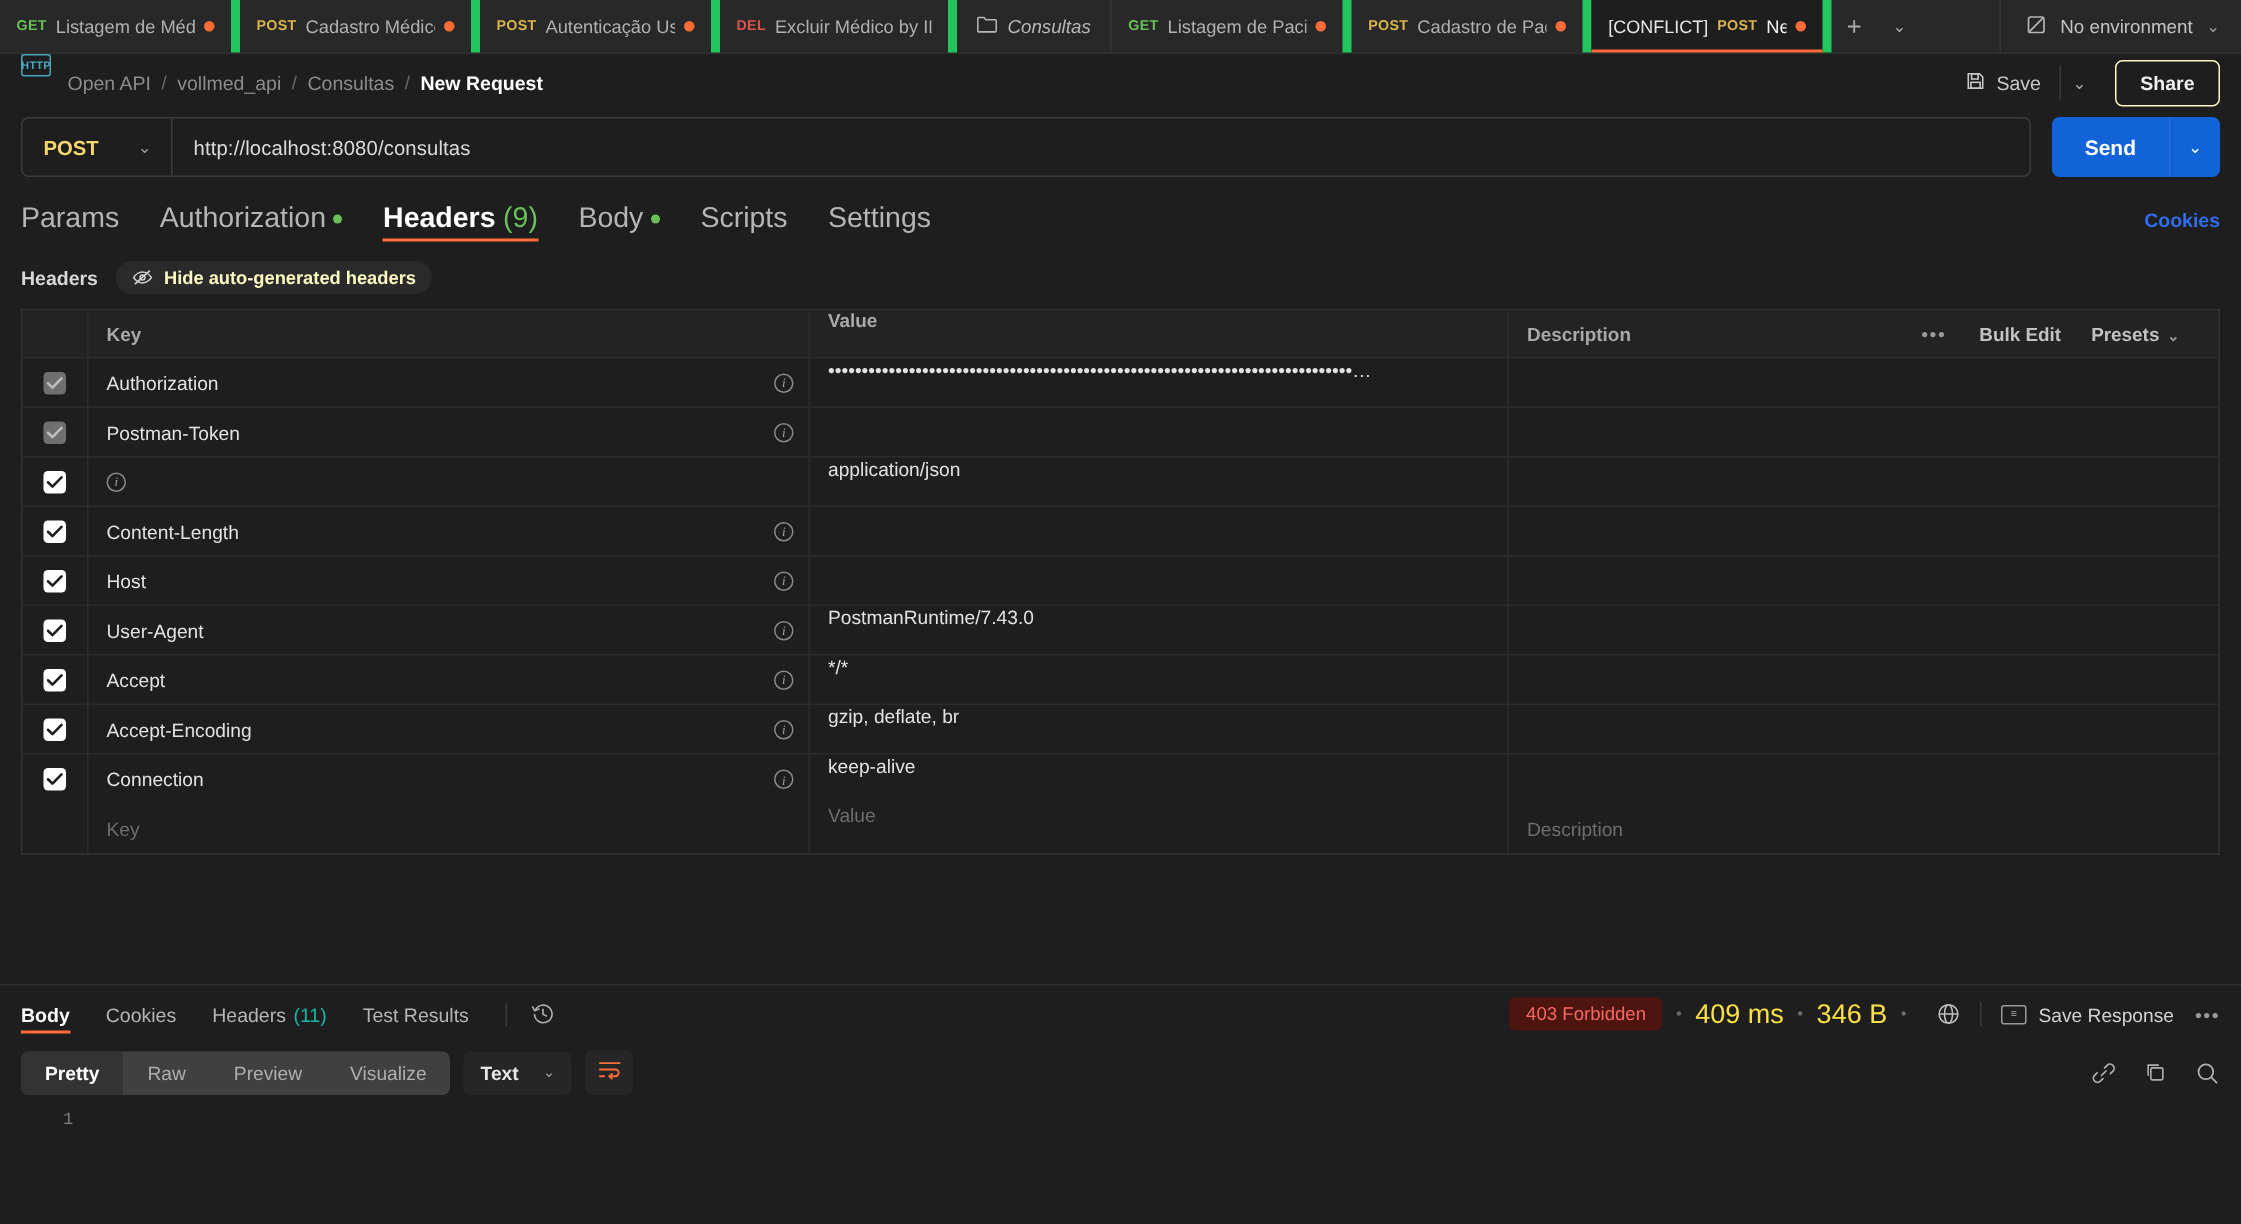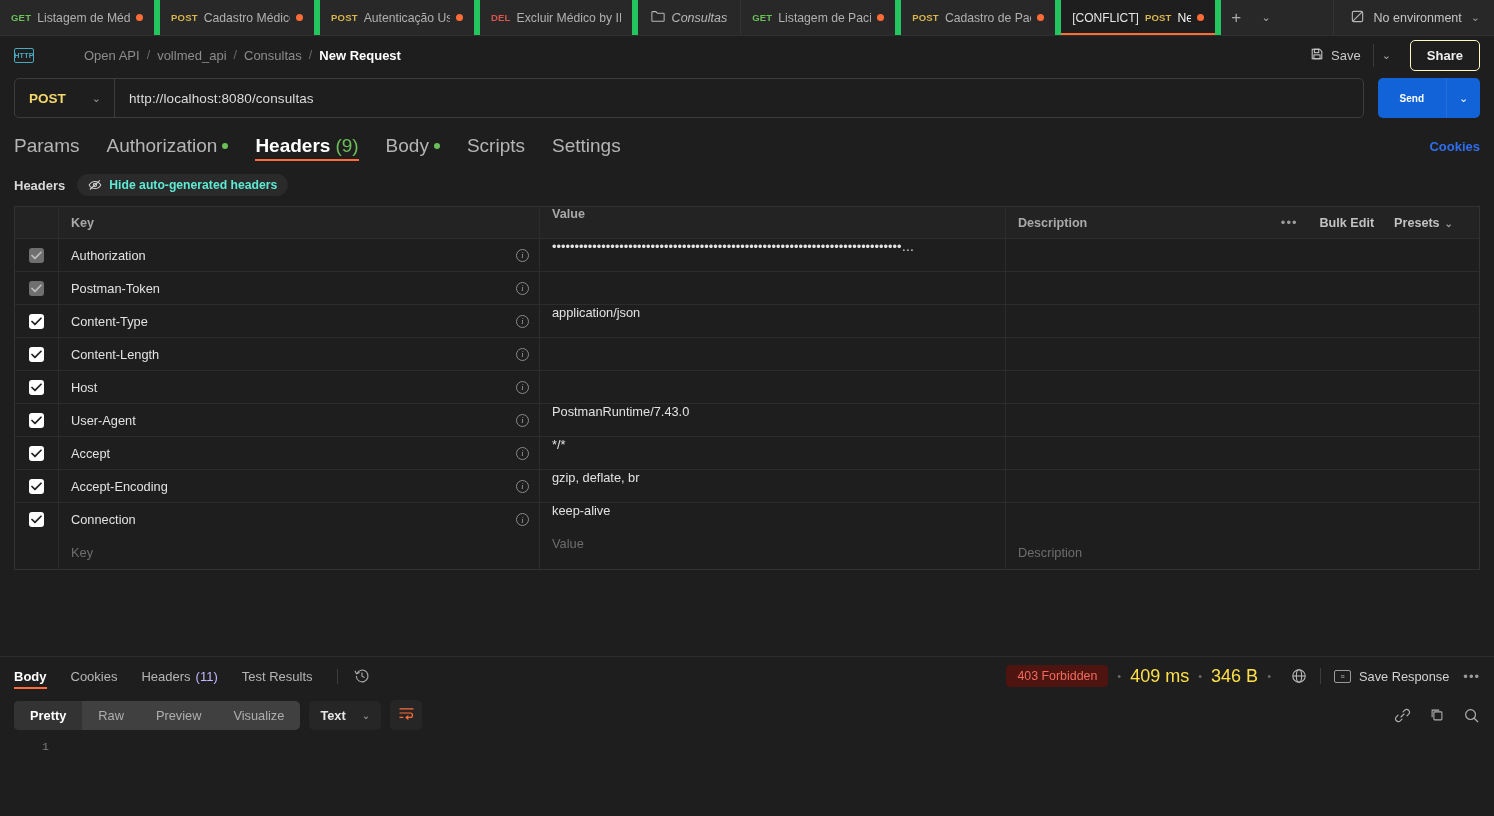--- a/index.html
+++ b/index.html
@@ -63,23 +63,22 @@
   .tab-caret { font-size: 11px; }
   .tabbar-right {
     margin-left: auto; display:flex; align-items:center;
     gap: 9px; padding: 0 14px 0 16px;
     border-left: 1px solid #343434;
     font-size: 12.5px; color: #c4c4c4; cursor: pointer;
   }
 
   
   .crumbrow {
-    height: 38px; display:flex; align-items:center;
+    height: 38px; display:flex; 
     padding: 0 14px 0 14px;
-    gap: 39px;
   }
   .http-badge {
     width: 20px; height: 15px; border: 1.4px solid #4aa8c0;
     border-radius: 2px; color: #4aa8c0; font-size: 7.2px;
     font-weight: bold; display:flex; align-items:center;
     justify-content:center; letter-spacing:.2px; margin-right: 11px;
   }
   .crumb { font-size: 13px; color: #8c8c8c; cursor: pointer; }
   .crumb.cur { color: #fff; font-weight: bold; cursor: default; }
   .crumb-sep { font-size: 12.5px; color: #6a6a6a; margin: 0 7px; }
@@ -111,21 +110,21 @@
     border-right: 1px solid #3d3d3d; cursor: pointer;
   }
   .methodsel .m { color: #f5d76e; font-weight: bold; font-size: 13.5px; }
   .methodsel .c { color: #9a9a9a; font-size: 11px; }
   .urlinput {
     flex:1; padding: 0 14px; font-size: 13.5px;
     color: #dcdcdc; letter-spacing:.1px;
   }
   .sendwrap { display:flex; margin-left: 14px; }
   .sendbtn {
-    background: #1263d8; color:#fff; font-weight:bold; font-size: 10px;
+    background: #1263d8; color:#fff; font-weight:bold; font-size: 14px;
     padding: 0 22px; height: 40px; display:flex; align-items:center;
     border-radius: 5px 0 0 5px; cursor:pointer;
   }
   .sendcaret {
     background: #1263d8; color:#fff; width: 34px; height: 40px;
     display:flex; align-items:center; justify-content:center;
     border-radius: 0 5px 5px 0; border-left: 1px solid #2b6fd4;
     font-size: 11px; cursor: pointer;
   }
 
@@ -152,21 +151,21 @@
   }
 
   
   .subbar {
     display:flex; align-items:center; gap: 12px;
     padding: 0 14px; margin-top: 12px; height: 24px;
   }
   .subbar .lbl { font-size: 13px; color: #d8d8d8; font-weight:bold; }
   .hidebtn {
     display:flex; align-items:center; gap:7px;
-    font-size: 12.2px; color: #5eead4; font-weight: bold;
+    font-size: 12.2px; color: #fef9c3; font-weight: bold;
     background: #2a2a2a; border-radius: 13px; padding: 4px 11px;
     cursor: pointer;
   }
   .eye-off { position:relative; width:14px; height:12px; display:inline-block; }
   .eye-off svg { display:block; }
 
   
   .tablewrap { margin: 9px 14px 0 14px; border: 1px solid #323232; }
   .hrow { display:flex; align-items:stretch; border-bottom: 1px solid #2c2c2c; }
   .hrow:last-child { border-bottom: none; }
@@ -230,21 +229,21 @@
   .resptab {
     position:relative; font-size: 13px; color:#b5b5b5;
     margin-right: 24px; height: 38px; display:flex; align-items:center;
     gap: 5px; cursor: pointer;
   }
   .resptab.active { color:#fff; font-weight:bold; }
   .resptab.active::after {
     content:""; position:absolute; left:0; right:0; bottom: 6px;
     height:2px; background:#ff6c37;
   }
-  .resptab .cnt { color:#c4b5fd; font-weight: normal; }
+  .resptab .cnt { color:#14b8a6; font-weight: normal; }
   .vdiv { width:1px; height:15px; background:#3d3d3d; margin-right: 16px; }
   .hist-ico { color:#b0b0b0; cursor:pointer; display:flex; align-items:center; }
   .resp-right {
     margin-left:auto; display:flex; align-items:center; gap: 0;
     font-size: 12.6px; color:#c0c0c0;
   }
   .statusbadge {
     background: #4d1410; color:#f26b5e; font-size: 12.4px; font-weight: normal;
     border-radius: 4px; padding: 4px 11px;
   }
@@ -487,21 +486,20 @@
       </div>
       <div class="hrow body">
         <div class="c-check">
           <span class="cb on">
             <svg width="11" height="9" viewBox="0 0 12 10" fill="none" stroke="#1e1e1e" stroke-width="1.9" stroke-linecap="round" stroke-linejoin="round">
               <polyline points="1,5 4.3,8.3 11,1.4"></polyline>
             </svg>
           </span>
         </div>
         <div class="c-key">
-          <span class="keytxt">Content-Type</span>
           <span class="info-i">i</span>
         </div>
         <div class="c-val">
           <span class="valtxt">application/json</span>
         </div>
         <div class="c-desc">
           <span class="valtxt"></span>
         </div>
       </div>
       <div class="hrow body">

